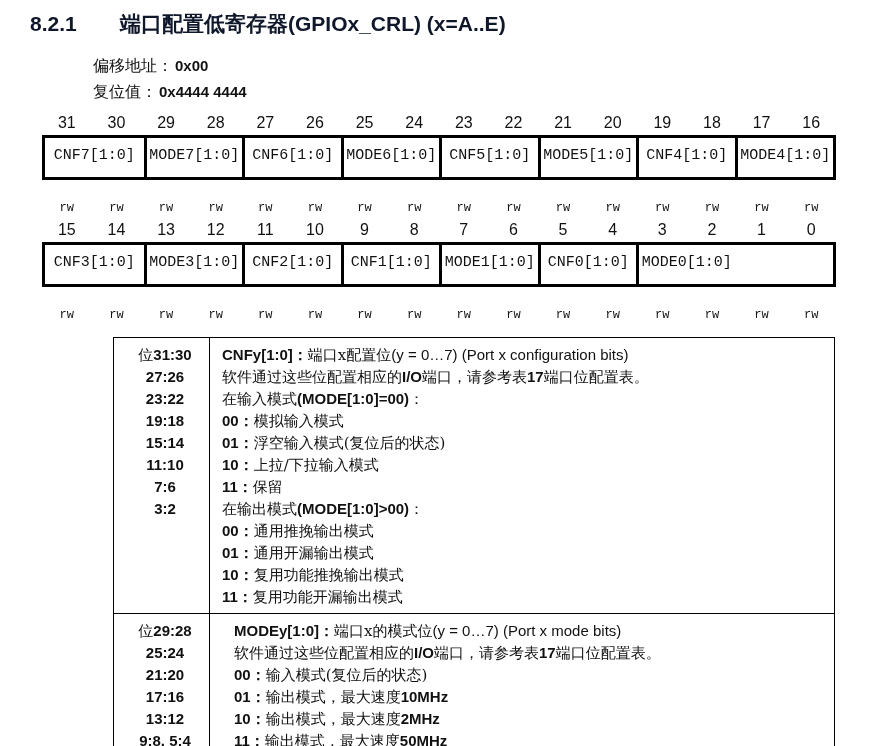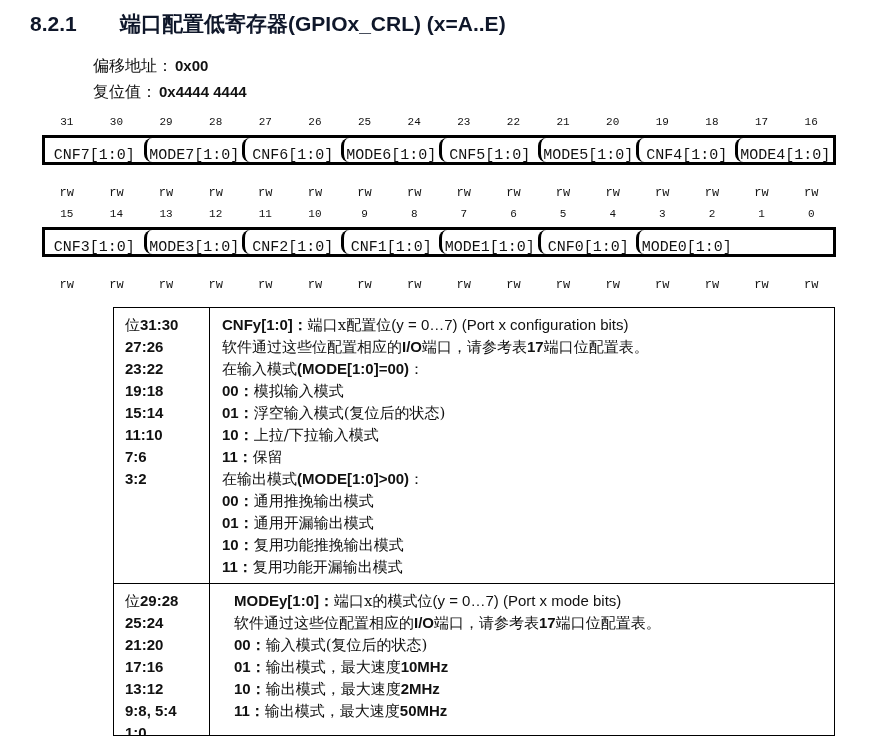--- a/index.html
+++ b/index.html
@@ -25,32 +25,32 @@
   .meta-label{font-family:"DejaVu Serif","Liberation Serif",serif;}
   .meta-value{
     font-family:"Liberation Sans","DejaVu Sans",sans-serif;
     font-weight:700;font-size:15px;margin-left:2px;
   }
 
   
   .reg-diagram{margin:8px 0 0 42px;width:794px;}
   .bits-row{
     display:grid;grid-template-columns:repeat(16,1fr);
-    font-family:Liberation Mono, monospace;
-    font-size:11px;height:19px;line-height:19px;margin-bottom:3px;
+    font-family:Liberation Sans, sans-serif;
+    font-size:16px;height:19px;line-height:19px;margin-bottom:3px;
   }
   .bit-num{text-align:center;}
   .fields-row{
     display:grid;grid-template-columns:repeat(8,1fr);
     border:3px solid #000;background:#fff;
   }
   .field-cell{
-    height:24px;line-height:35px;text-align:center;
+    height:39px;line-height:35px;text-align:center;
     font-family:"Liberation Mono","DejaVu Sans Mono",monospace;
-    font-size:15px;border-left:3px solid #000;white-space:nowrap;overflow:hidden;border-radius:8px;
+    font-size:15px;border-left:3px solid #000;white-space:nowrap;overflow:hidden;
   }
   .field-cell:first-child{border-left:none;}
   .rw-row{
     display:grid;grid-template-columns:repeat(16,1fr);
     font-family:Liberation Mono, monospace;
     font-size:12px;height:17px;line-height:17px;margin-top:20px;
   }
   .rw-cell{text-align:center;}
   .group-gap{margin-top:3px;}
 
@@ -61,21 +61,21 @@
   }
   .desc-row{
     display:grid;grid-template-columns:96px 1fr;
     box-sizing:border-box;overflow:hidden;
   }
   .desc-row + .desc-row{border-top:1px solid #000;}
   .row-0{height:275px;}
   .row-1{height:152px;gap:12px;}
   .bits-cell{
     border-right:1px solid #000;
-    padding:6px 4px 0 11px;box-sizing:border-box;overflow:hidden;
+    padding:6px 4px 0 11px;box-sizing:border-box;overflow:hidden;text-align:center;
   }
   .desc-cell{padding:6px 10px 0 12px;box-sizing:border-box;overflow:hidden;}
   .line{
     font-size:15px;line-height:21px;white-space:nowrap;
     font-family:"DejaVu Serif","Liberation Serif",serif;
   }
   .seg-b{
     font-family:"Liberation Sans","DejaVu Sans",sans-serif;
     font-weight:700;
   }

